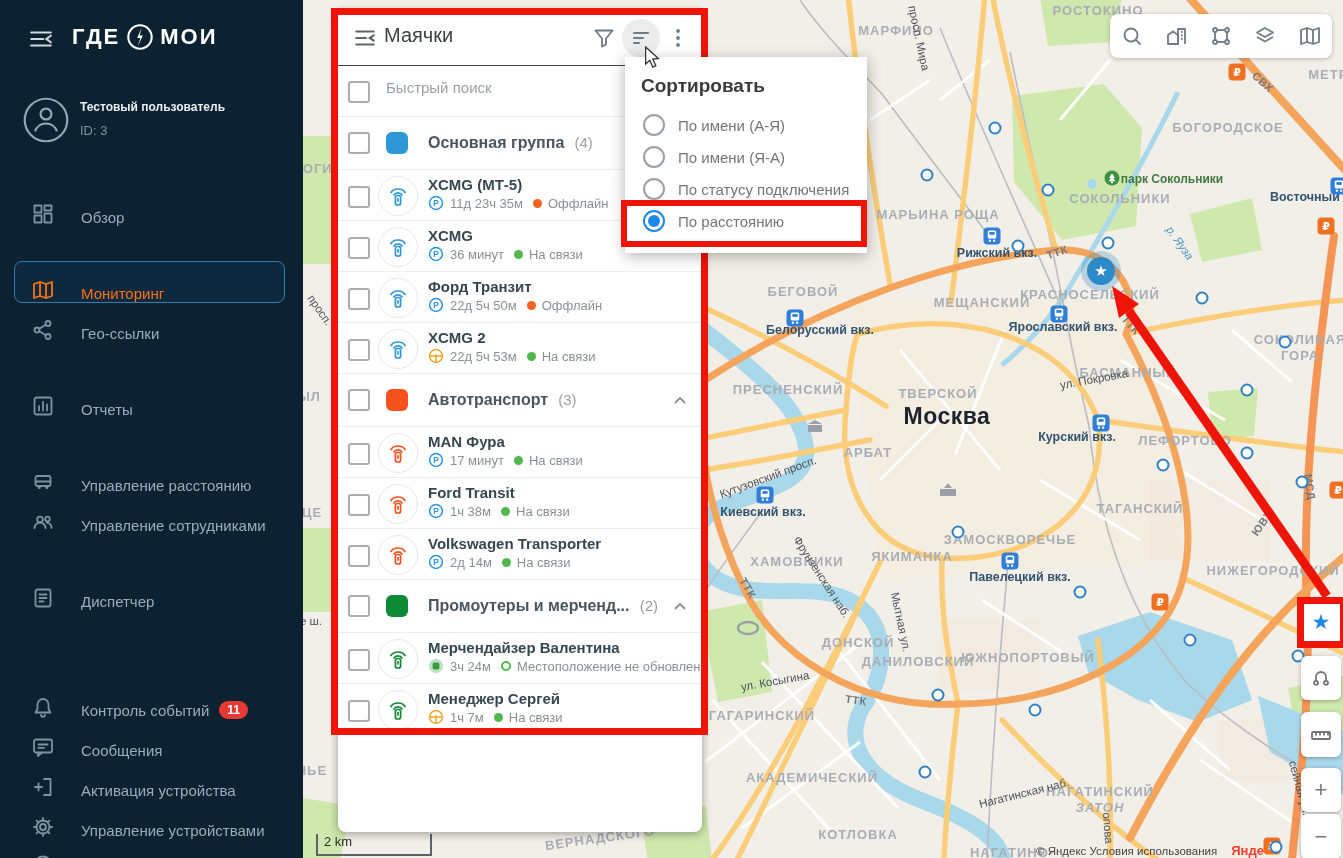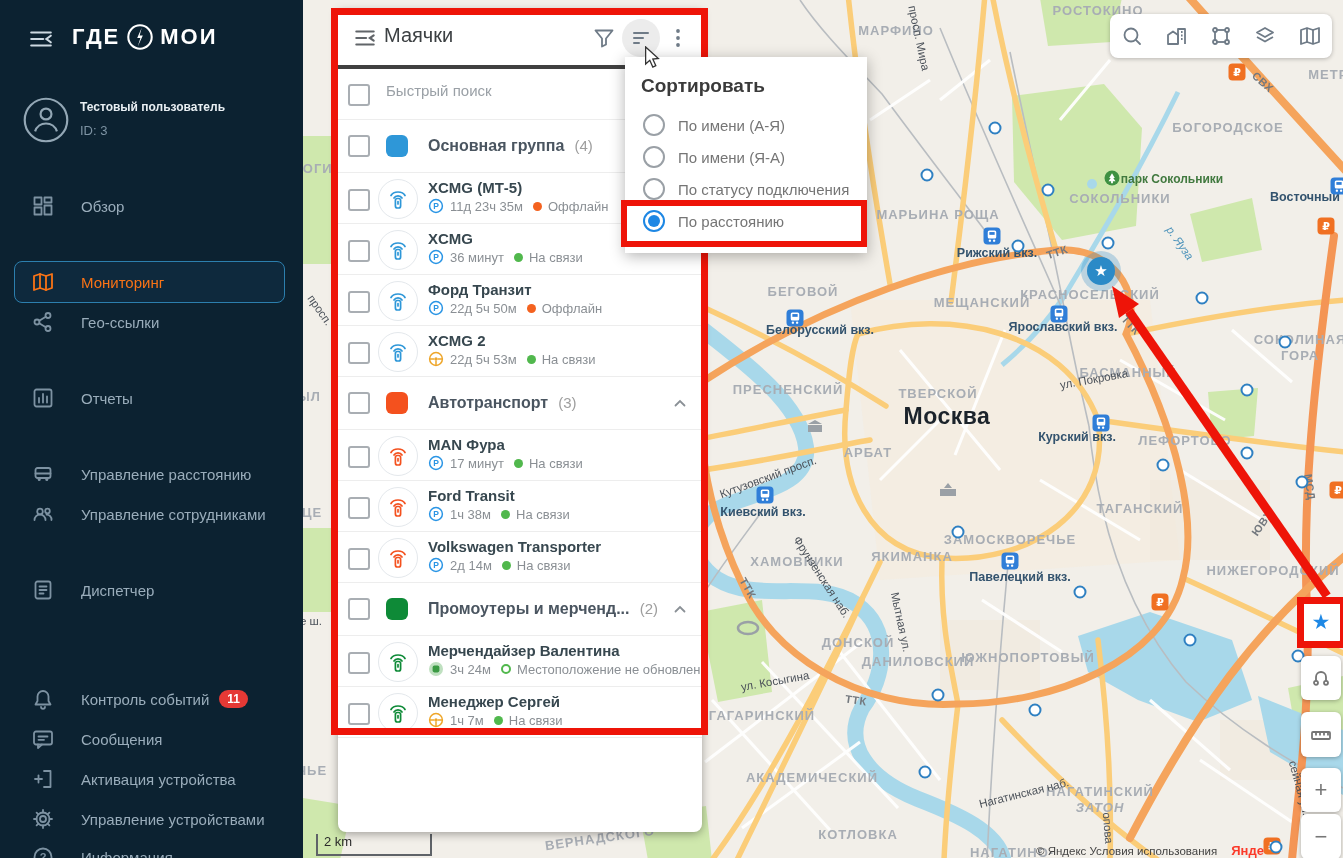--- a/index.html
+++ b/index.html
@@ -43,32 +43,32 @@
   .copyright{position:absolute;left:1036px;top:843px;font-size:11.5px;color:#434343;z-index:2;white-space:nowrap}
   .ylogo{color:#fb3a2a;font-weight:bold;font-size:13px;margin-left:14px}
   
   .sidebar{position:absolute;left:0;top:0;width:303px;height:858px;background:#0c2231;z-index:10;overflow:hidden}
   .burger{position:absolute;left:28px;top:26px;width:26px;height:26px;color:#cdd9e2;cursor:pointer}
   .logo{position:absolute;left:72px;top:22px;display:flex;align-items:center;gap:5px;color:#fff}
   .logo-txt{font-size:22px;font-weight:bold;letter-spacing:2px;color:#fff}
   .avatar{position:absolute;left:22px;top:96px;width:48px;height:48px;color:#93a7b5}
   .u-name{position:absolute;left:80px;top:100px;font-size:12px;font-weight:bold;color:#e9eff3}
   .u-id{position:absolute;left:80px;top:123px;font-size:13px;color:#7d93a3}
-  .s-item{position:absolute;left:14px;width:269px;height:40px;display:flex;align-items:center;
+  .s-item{position:absolute;left:14px;width:269px;height:40px;display:flex;align-items:flex-end;
           color:#9aadbb;cursor:pointer;border:1px solid transparent;border-radius:8px}
   .s-item .ic{width:24px;height:24px;margin-left:16px;flex:0 0 auto;color:#7d92a2;display:flex;align-items:center;justify-content:center}
   .s-item .lbl{margin-left:26px;font-size:15px;font-weight:500}
   .s-item.active{border-color:#2c7fae;background:rgba(36,132,198,.08)}
   .s-item.active .ic,.s-item.active .lbl{color:#f97316}
   .badge{margin-left:10px;background:#e53935;color:#fff;font-size:12px;font-weight:bold;height:18px;
          line-height:18px;padding:0 8px;border-radius:9px}
   
   .panel{position:absolute;left:338px;top:10px;width:364px;height:822px;background:#fff;z-index:3;
          border-radius:2px 2px 8px 8px;box-shadow:0 2px 10px rgba(0,0,0,.35)}
-  .p-header{position:relative;height:55px;border-bottom:4px solid #404040}
+  .p-header{position:relative;height:55px;border-bottom:1px solid #404040}
   .p-collapse{position:absolute;left:14px;top:15px;width:26px;height:26px;color:#616569;cursor:pointer}
   .p-title{position:absolute;left:46px;top:14px;font-size:20px;font-weight:500;color:#3c4043}
   .p-funnel{position:absolute;left:254px;top:16px;width:24px;height:24px;color:#6f7b87;cursor:pointer}
   .p-sort{position:absolute;left:284px;top:9px;width:38px;height:38px;border-radius:50%;background:#ececec;
           display:flex;align-items:center;justify-content:center;color:#6f7b87;cursor:pointer}
   .p-kebab{position:absolute;left:331px;top:16px;width:18px;height:24px;color:#6f7b87;cursor:pointer}
   .search-row{position:relative;height:50px;border-bottom:1px solid #ededed}
   .cb{width:18px;height:18px;border:2px solid #a9aeb3;border-radius:3px;background:#fff;flex:0 0 auto;cursor:pointer}
   .search-row .cb{position:absolute;left:10px;top:15px}
   .qsearch{position:absolute;left:46px;top:12px;width:250px;border:none;outline:none;font-size:15px;

